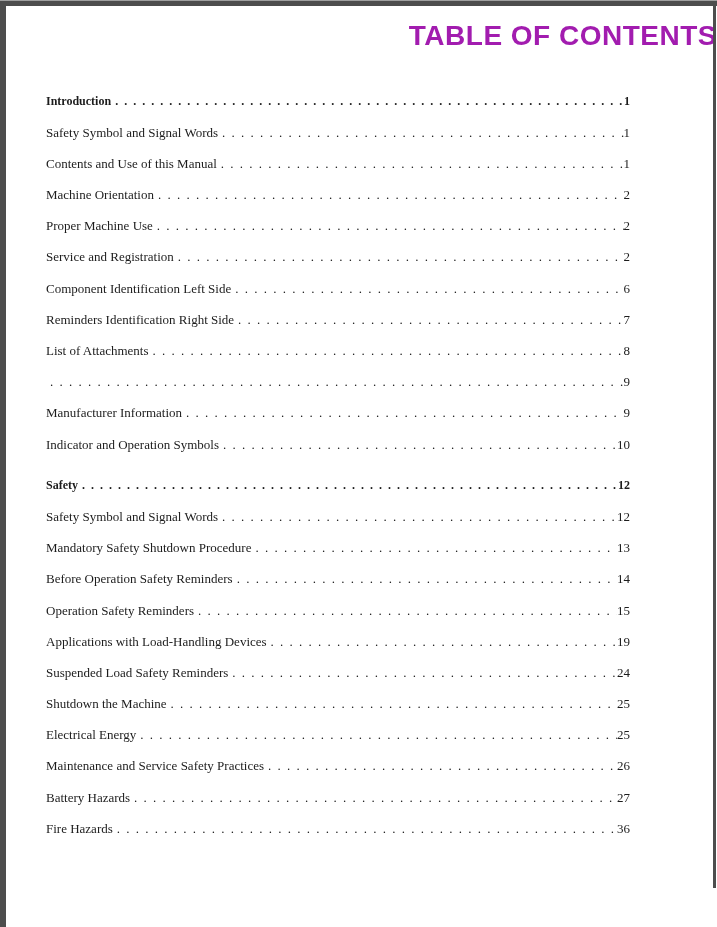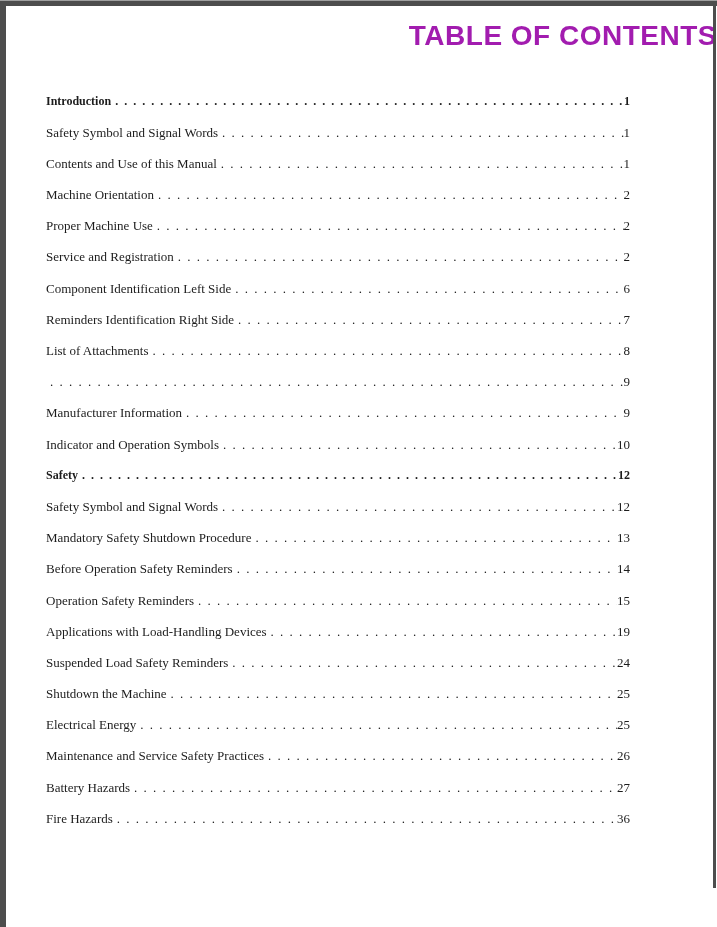--- a/index.html
+++ b/index.html
@@ -56,21 +56,21 @@
     height: 31.2px;
     line-height: 31.2px;
     font-size: 13px;
     white-space: nowrap;
   }
   .toc-row.header {
     font-size: 12px;
     font-weight: bold;
   }
   .toc-row.gap {
-    margin-top: 0;
+    margin-top: 10px;
   }
   .toc-row .label { flex: 0 0 auto; }
   .toc-row .leader {
     flex: 1 1 auto;
     overflow: hidden;
     white-space: nowrap;
     padding-left: 4px;
     padding-right: 3px;
     letter-spacing: 1.5px;
   }

